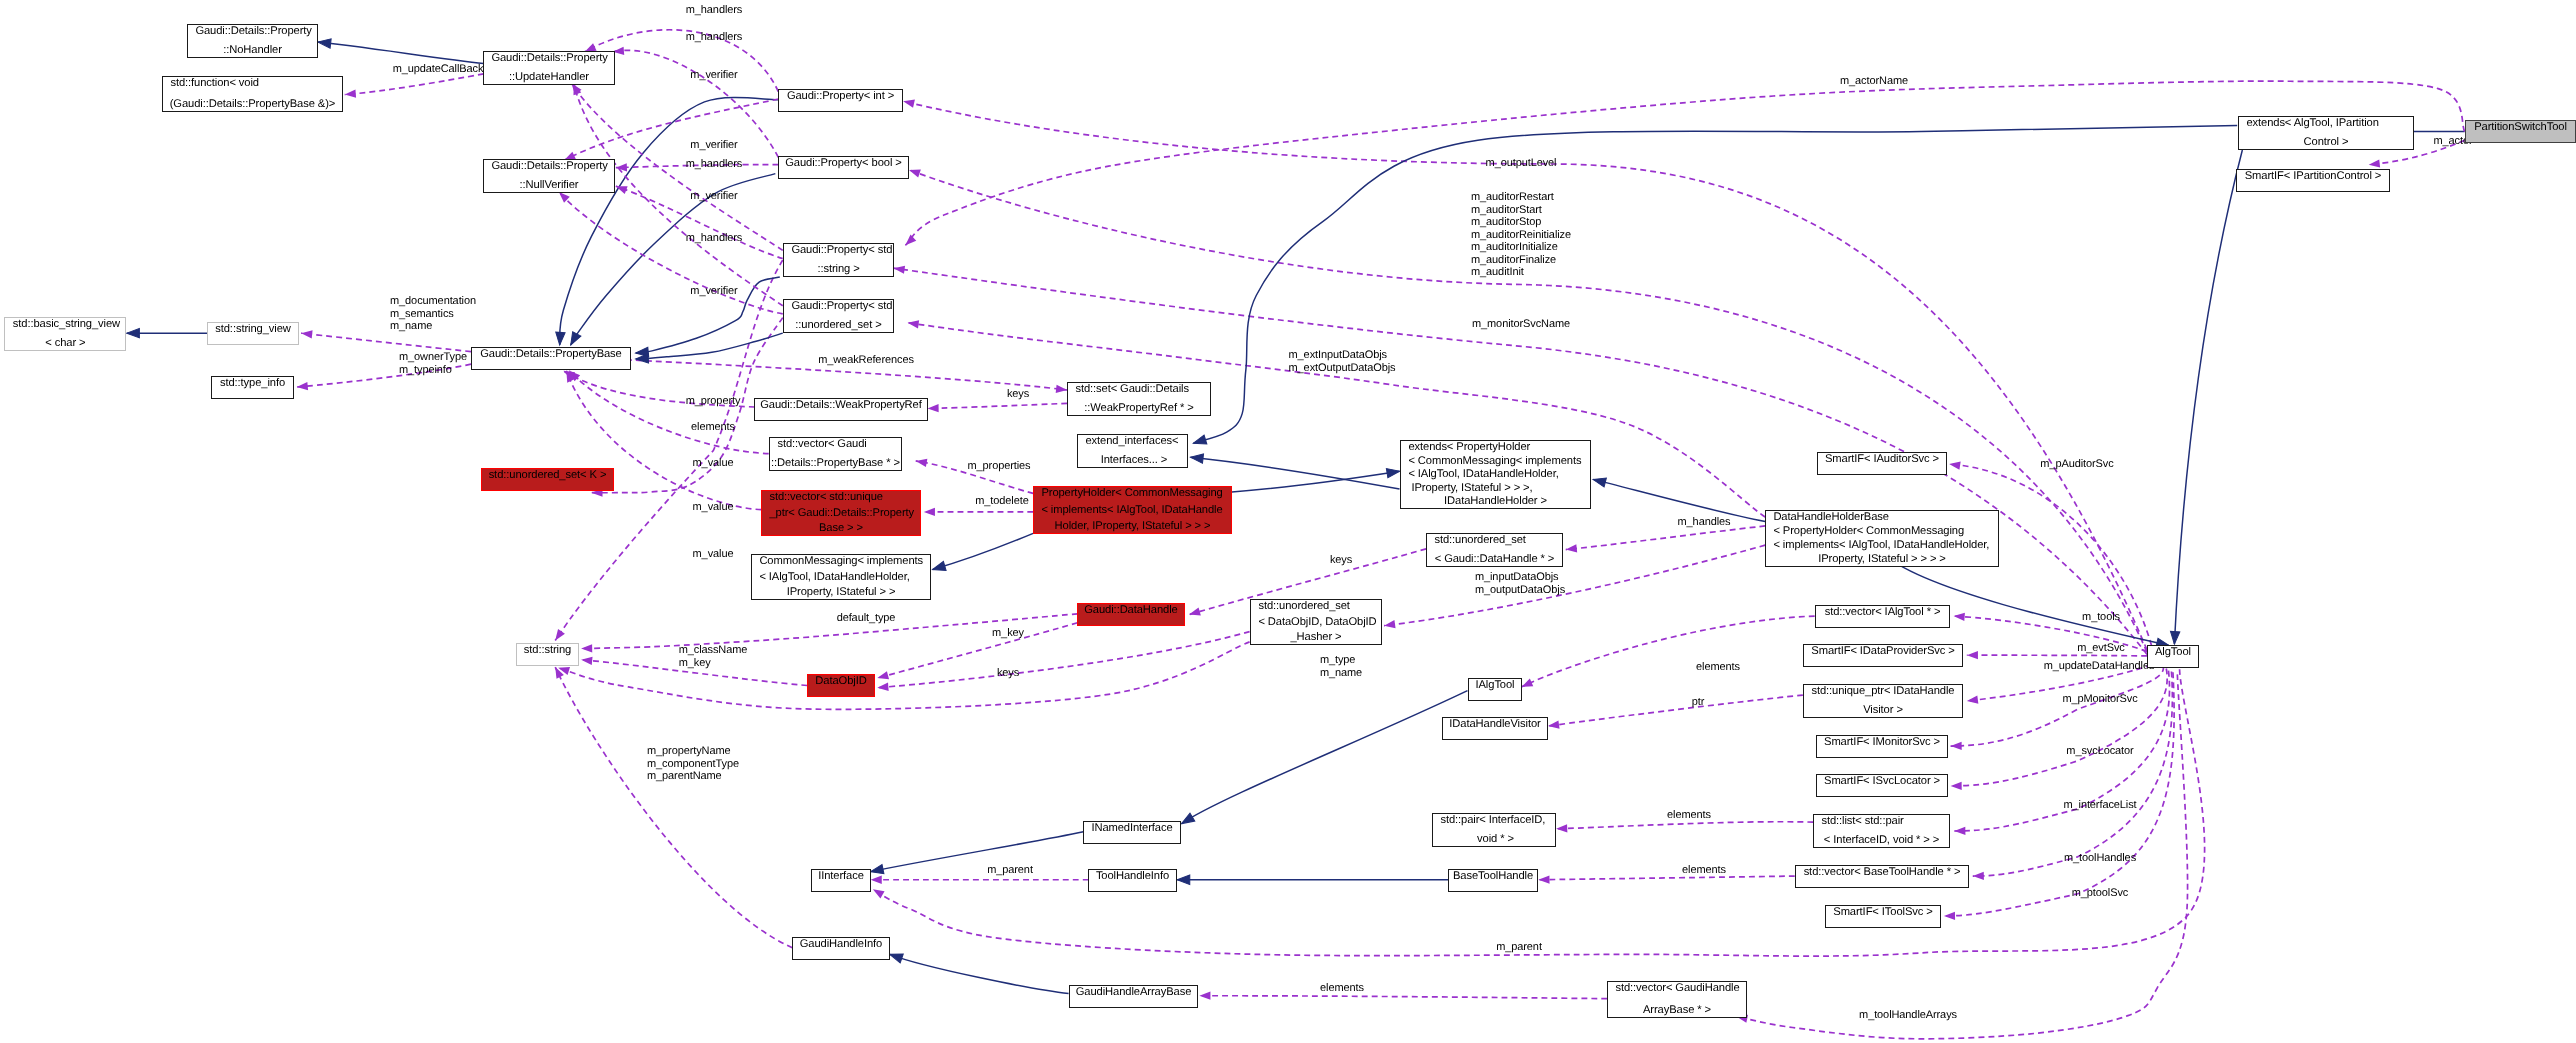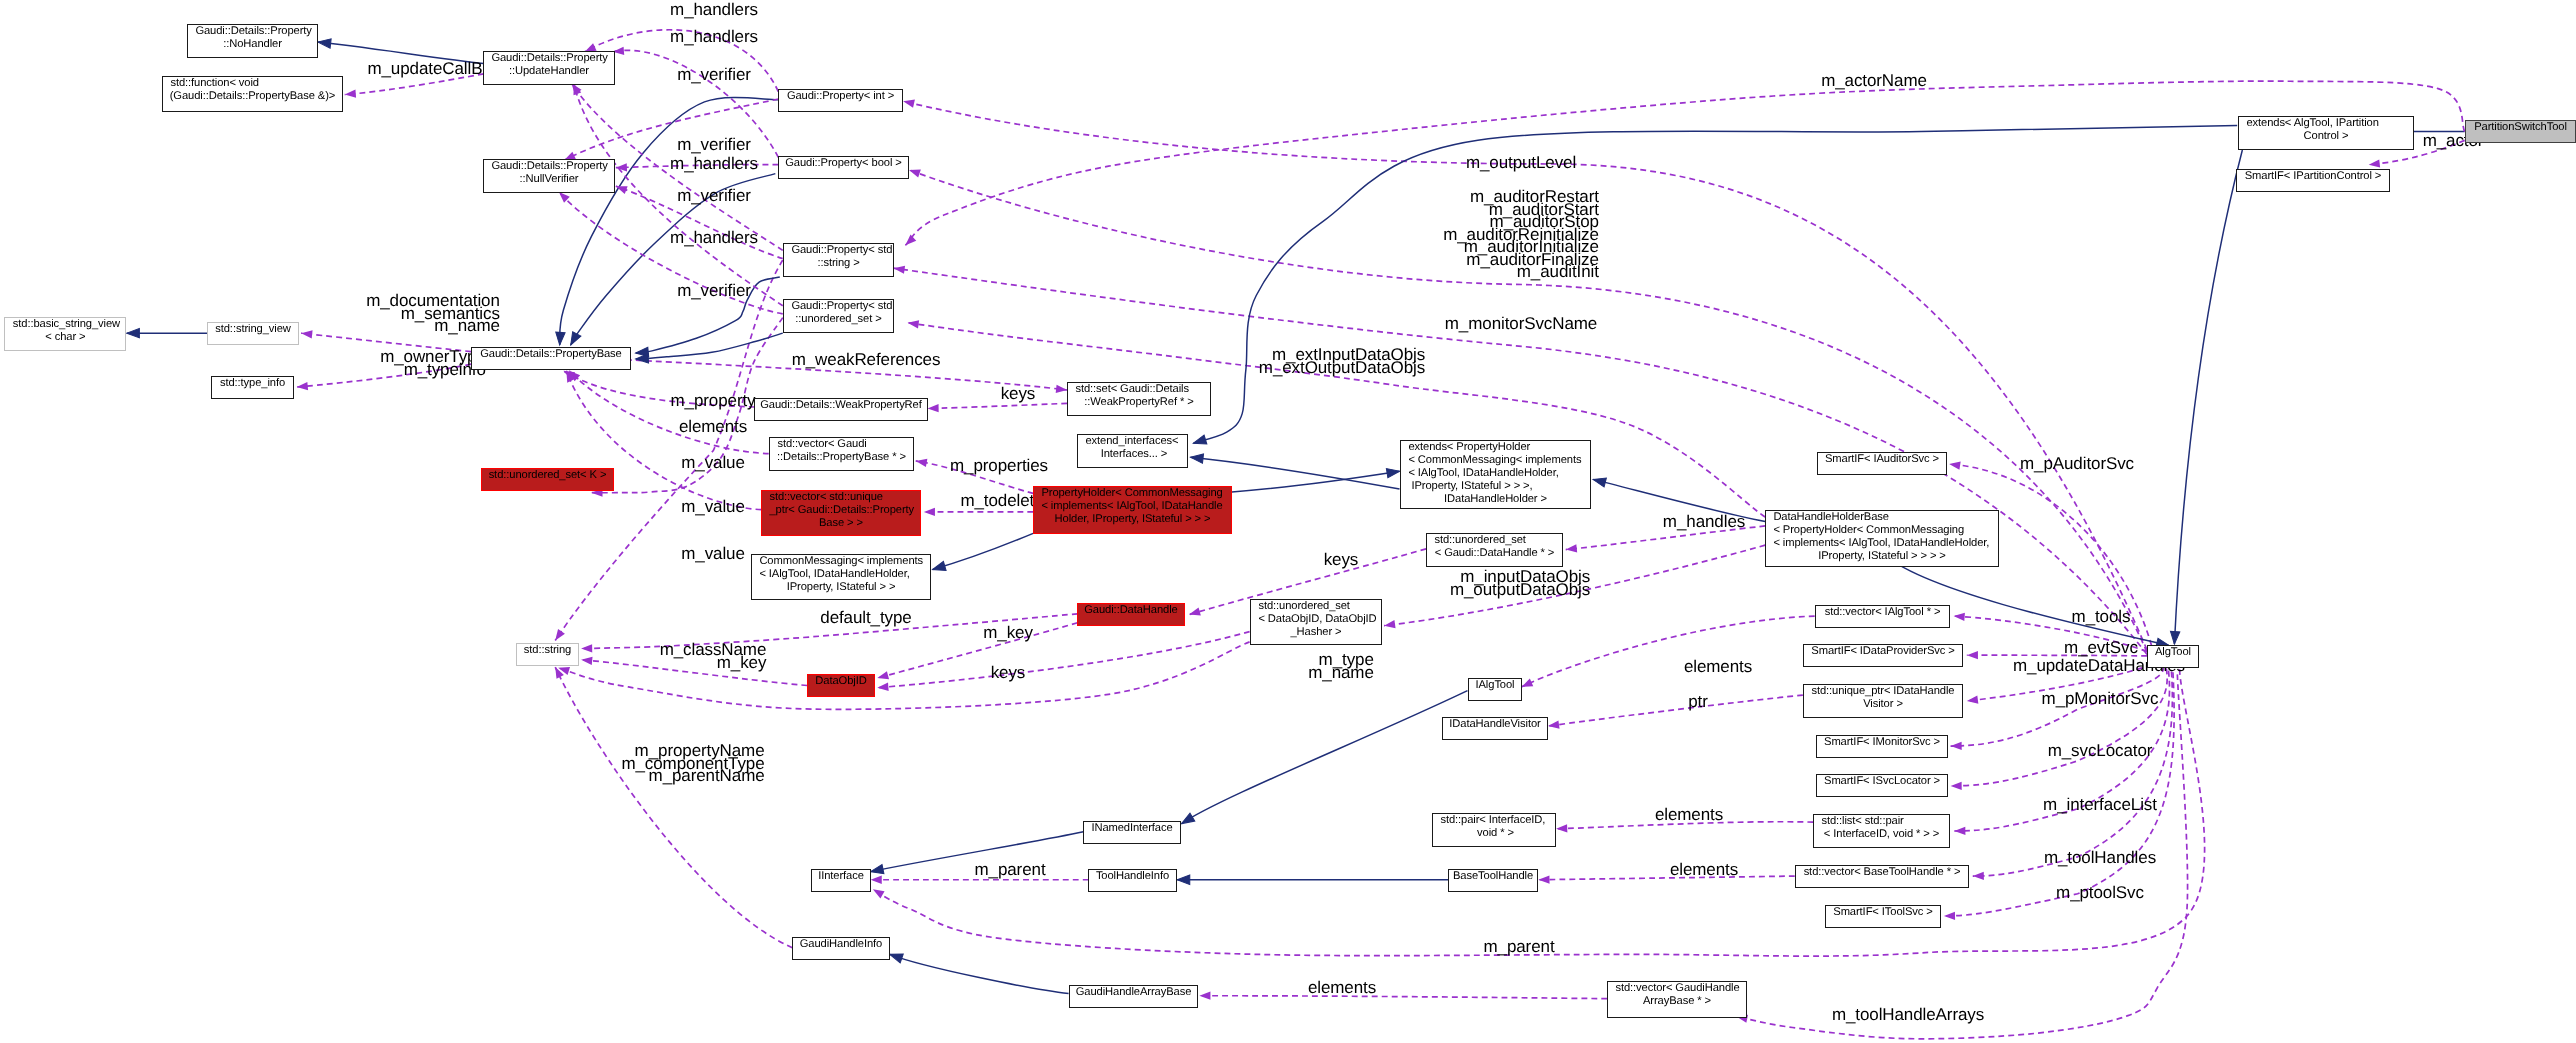--- a/index.html
+++ b/index.html
@@ -1,30 +1,30 @@
 <!DOCTYPE html>
 <html style="font-size:12px"><head>
 <meta charset="utf-8">
 <style>
 html,body{margin:0;padding:0;background:#ffffff;-webkit-font-smoothing:antialiased;}
 *{ -webkit-font-smoothing:antialiased; text-rendering:geometricPrecision; }
 #canvas{position:relative;width:2576px;height:1043px;background:#ffffff;overflow:hidden;
   font-family:"Liberation Sans",sans-serif;}
 svg#edges{position:absolute;left:0;top:0;width:2576px;height:1043px;}
 .node{position:absolute;box-sizing:border-box;display:flex;flex-direction:column;
-  align-items:center;justify-content:flex-start;padding:0 7.4px;font-size:11.2px;letter-spacing:-0.1px;line-height:13px;color:#000;
+  align-items:center;justify-content:space-between;padding:0 7.4px;font-size:11.2px;letter-spacing:-0.1px;line-height:13px;color:#000;
   text-align:center;white-space:pre;z-index:2;}
 .node.normal{border:1.3px solid #1a1a1a;background:#ffffff;}
 .node.red{border:1.3px solid #ff0000;background:#b91c1c;}
 .node.grey{border:1.3px solid #c0c0c0;background:#ffffff;}
 .node.filled{border:1.3px solid #404040;background:#bfbfbf;}
 .node .ln{display:block;white-space:pre;}
 .node .ln.l{align-self:flex-start;}
 .node .ln.c{align-self:center;}
-.elabel{position:absolute;font-size:17px;letter-spacing:-0.1px;line-height:12.5px;color:#000;text-align:right;
+.elabel{position:absolute;font-size:11px;letter-spacing:-0.1px;line-height:12.5px;color:#000;text-align:left;
   white-space:pre;transform:translate(-50%,-50%);z-index:1;padding-left:48px;}
 </style>
 </head>
 <body>
 
 <div id="canvas">
 <svg id="edges" viewBox="0 0 3486 1412" xmlns="http://www.w3.org/2000/svg">
 <path d="M2906,882 C2840,858 2720,838 2644,834" fill="none" stroke="#9a32cd" stroke-width="2.3" stroke-dasharray="8,5.5"></path>
 <polygon points="2644.0,834.0 2659.4,829.5 2658.6,840.6" fill="#9a32cd"></polygon>
 <path d="M2906,888 C2820,887 2730,887 2662,887" fill="none" stroke="#9a32cd" stroke-width="2.3" stroke-dasharray="8,5.5"></path>
@@ -173,21 +173,21 @@
 <div class="node normal" style="left:483px;top:159px;width:132px;height:34px"><span class="ln l">Gaudi::Details::Property</span><span class="ln c">::NullVerifier</span></div>
 <div class="node normal" style="left:778px;top:156px;width:131px;height:23px"><span class="ln c">Gaudi::Property&lt; bool &gt;</span></div>
 <div class="node normal" style="left:783px;top:243px;width:111px;height:34px"><span class="ln l">Gaudi::Property&lt; std</span><span class="ln c">::string &gt;</span></div>
 <div class="node normal" style="left:783px;top:299px;width:111px;height:34px"><span class="ln l">Gaudi::Property&lt; std</span><span class="ln c">::unordered_set &gt;</span></div>
 <div class="node grey" style="left:4.4px;top:317px;width:122px;height:34px"><span class="ln l">std::basic_string_view</span><span class="ln c">&lt; char &gt;</span></div>
 <div class="node grey" style="left:207px;top:322px;width:92px;height:23px"><span class="ln c">std::string_view</span></div>
 <div class="node normal" style="left:211px;top:376px;width:83px;height:23px"><span class="ln c">std::type_info</span></div>
 <div class="node normal" style="left:471px;top:347px;width:160px;height:23px"><span class="ln c">Gaudi::Details::PropertyBase</span></div>
 <div class="node normal" style="left:754px;top:398px;width:174px;height:23px"><span class="ln c">Gaudi::Details::WeakPropertyRef</span></div>
 <div class="node normal" style="left:1067px;top:382px;width:144px;height:34px"><span class="ln l">std::set&lt; Gaudi::Details</span><span class="ln c">::WeakPropertyRef * &gt;</span></div>
-<div class="node normal" style="left:769px;top:437px;width:145px;height:34px"><span class="ln l">std::vector&lt; Gaudi</span><span class="ln c">::Details::PropertyBase * &gt;</span></div>
+<div class="node normal" style="left:769px;top:437px;width:133px;height:34px"><span class="ln l">std::vector&lt; Gaudi</span><span class="ln c">::Details::PropertyBase * &gt;</span></div>
 <div class="node red" style="left:481px;top:468px;width:133px;height:23px"><span class="ln c">std::unordered_set&lt; K &gt;</span></div>
 <div class="node red" style="left:761px;top:490px;width:160px;height:46px"><span class="ln l">std::vector&lt; std::unique</span><span class="ln l">_ptr&lt; Gaudi::Details::Property</span><span class="ln c">Base &gt; &gt;</span></div>
 <div class="node normal" style="left:1077px;top:434px;width:111px;height:34px"><span class="ln l">extend_interfaces&lt;</span><span class="ln c"> Interfaces... &gt;</span></div>
 <div class="node red" style="left:1033px;top:486px;width:199px;height:48px"><span class="ln l">PropertyHolder&lt; CommonMessaging</span><span class="ln l">&lt; implements&lt; IAlgTool, IDataHandle</span><span class="ln c">Holder, IProperty, IStateful &gt; &gt; &gt;</span></div>
 <div class="node normal" style="left:751px;top:554px;width:180px;height:46px"><span class="ln l">CommonMessaging&lt; implements</span><span class="ln l">&lt; IAlgTool, IDataHandleHolder,</span><span class="ln c">IProperty, IStateful &gt; &gt;</span></div>
 <div class="node normal" style="left:1400px;top:440px;width:191px;height:69px"><span class="ln l">extends&lt; PropertyHolder</span><span class="ln l">&lt; CommonMessaging&lt; implements</span><span class="ln l">&lt; IAlgTool, IDataHandleHolder,</span><span class="ln l"> IProperty, IStateful &gt; &gt; &gt;,</span><span class="ln c">IDataHandleHolder &gt;</span></div>
 <div class="node normal" style="left:1765px;top:510px;width:234px;height:57px"><span class="ln l">DataHandleHolderBase</span><span class="ln l">&lt; PropertyHolder&lt; CommonMessaging</span><span class="ln l">&lt; implements&lt; IAlgTool, IDataHandleHolder,</span><span class="ln c">IProperty, IStateful &gt; &gt; &gt; &gt;</span></div>
 <div class="node normal" style="left:1426px;top:533px;width:137px;height:34px"><span class="ln l">std::unordered_set</span><span class="ln c">&lt; Gaudi::DataHandle * &gt;</span></div>
 <div class="node red" style="left:1077px;top:603px;width:108px;height:23px"><span class="ln c">Gaudi::DataHandle</span></div>
 <div class="node normal" style="left:1250px;top:599px;width:132px;height:46px"><span class="ln l">std::unordered_set</span><span class="ln l">&lt; DataObjID, DataObjID</span><span class="ln c">_Hasher &gt;</span></div>

